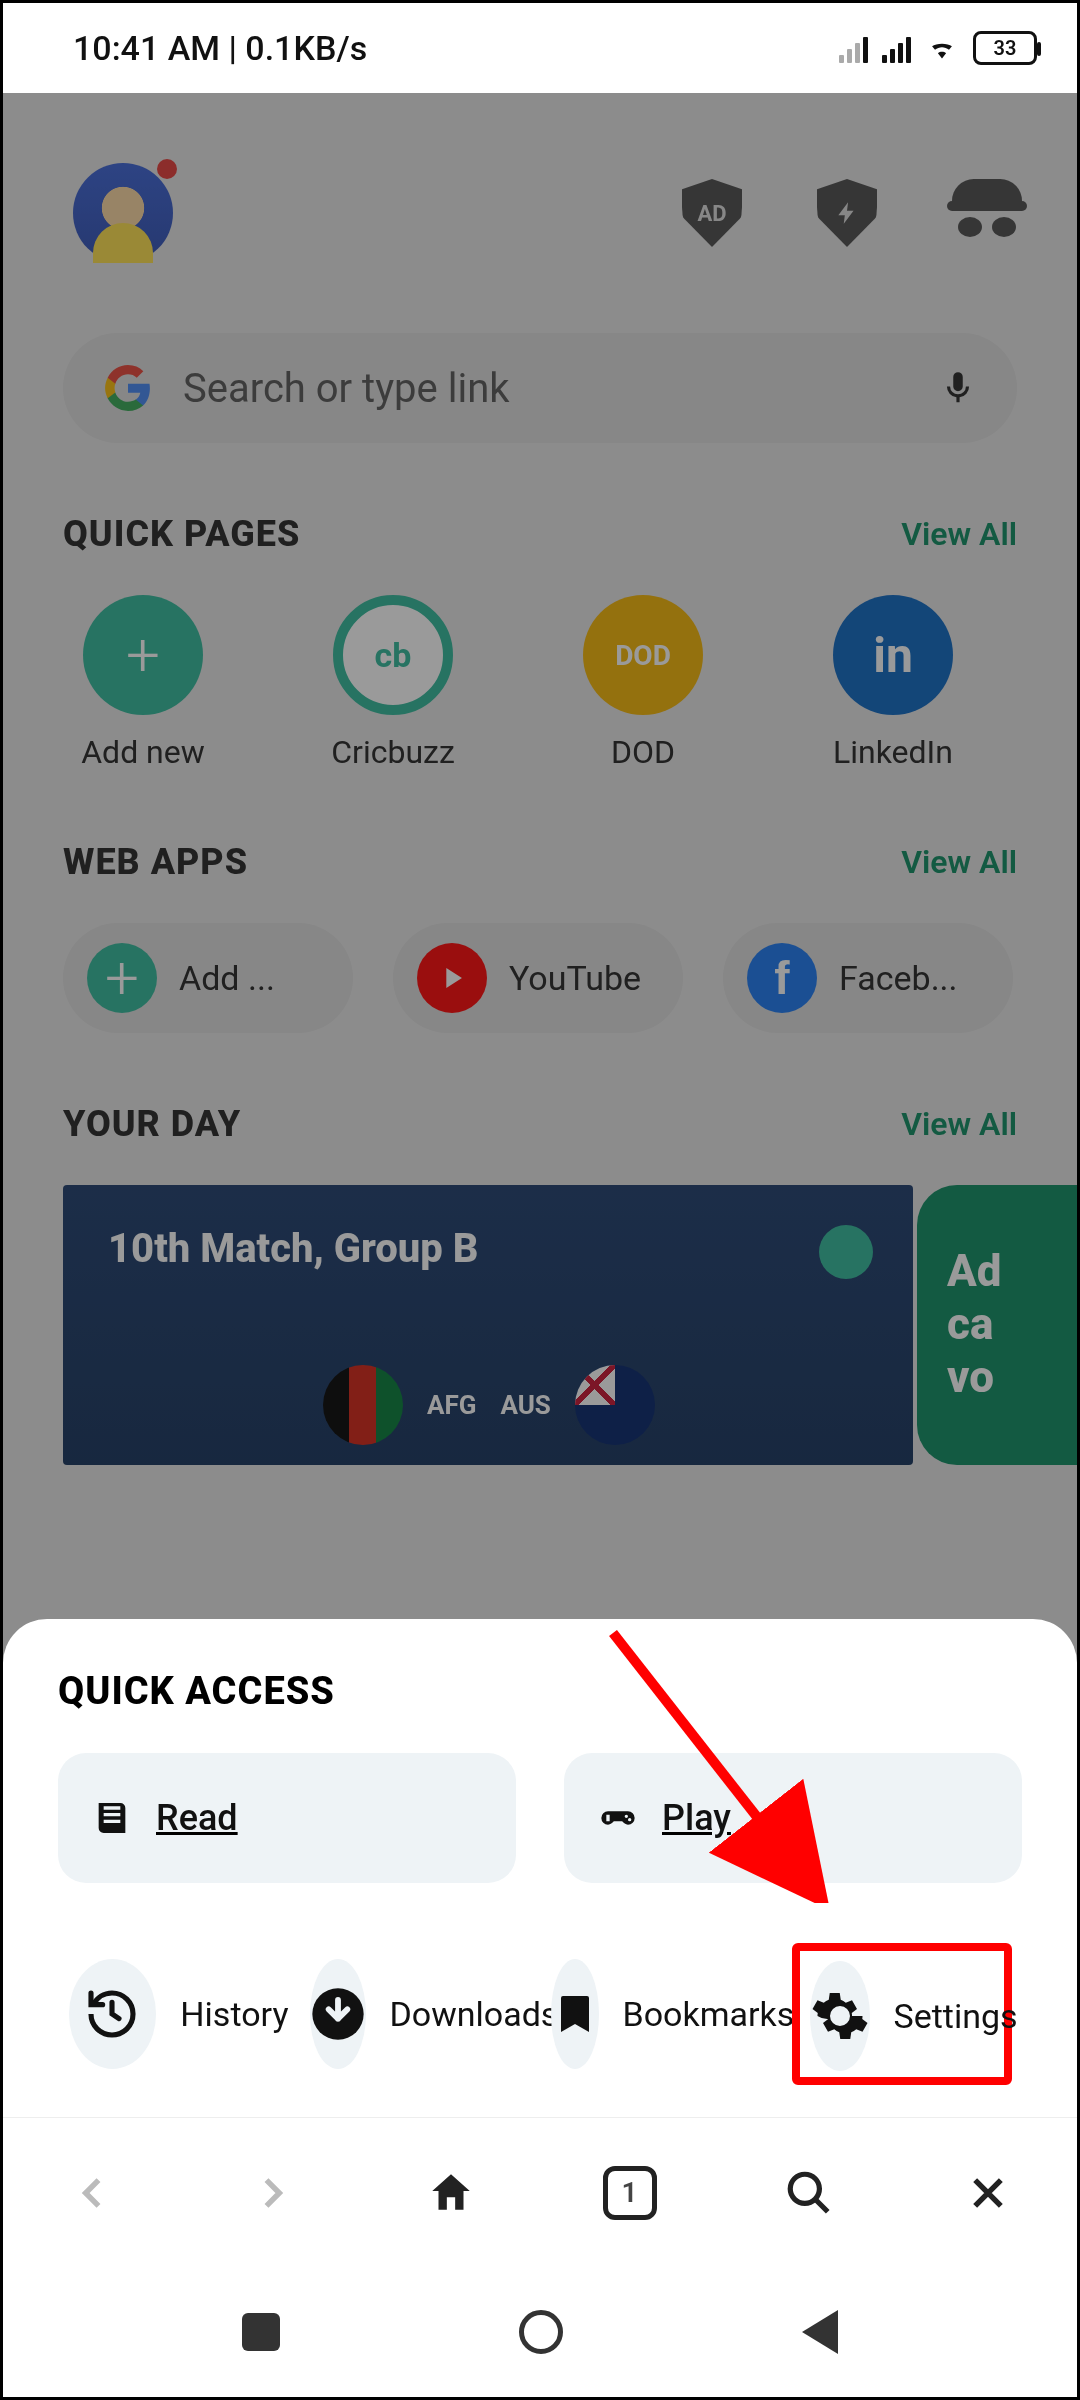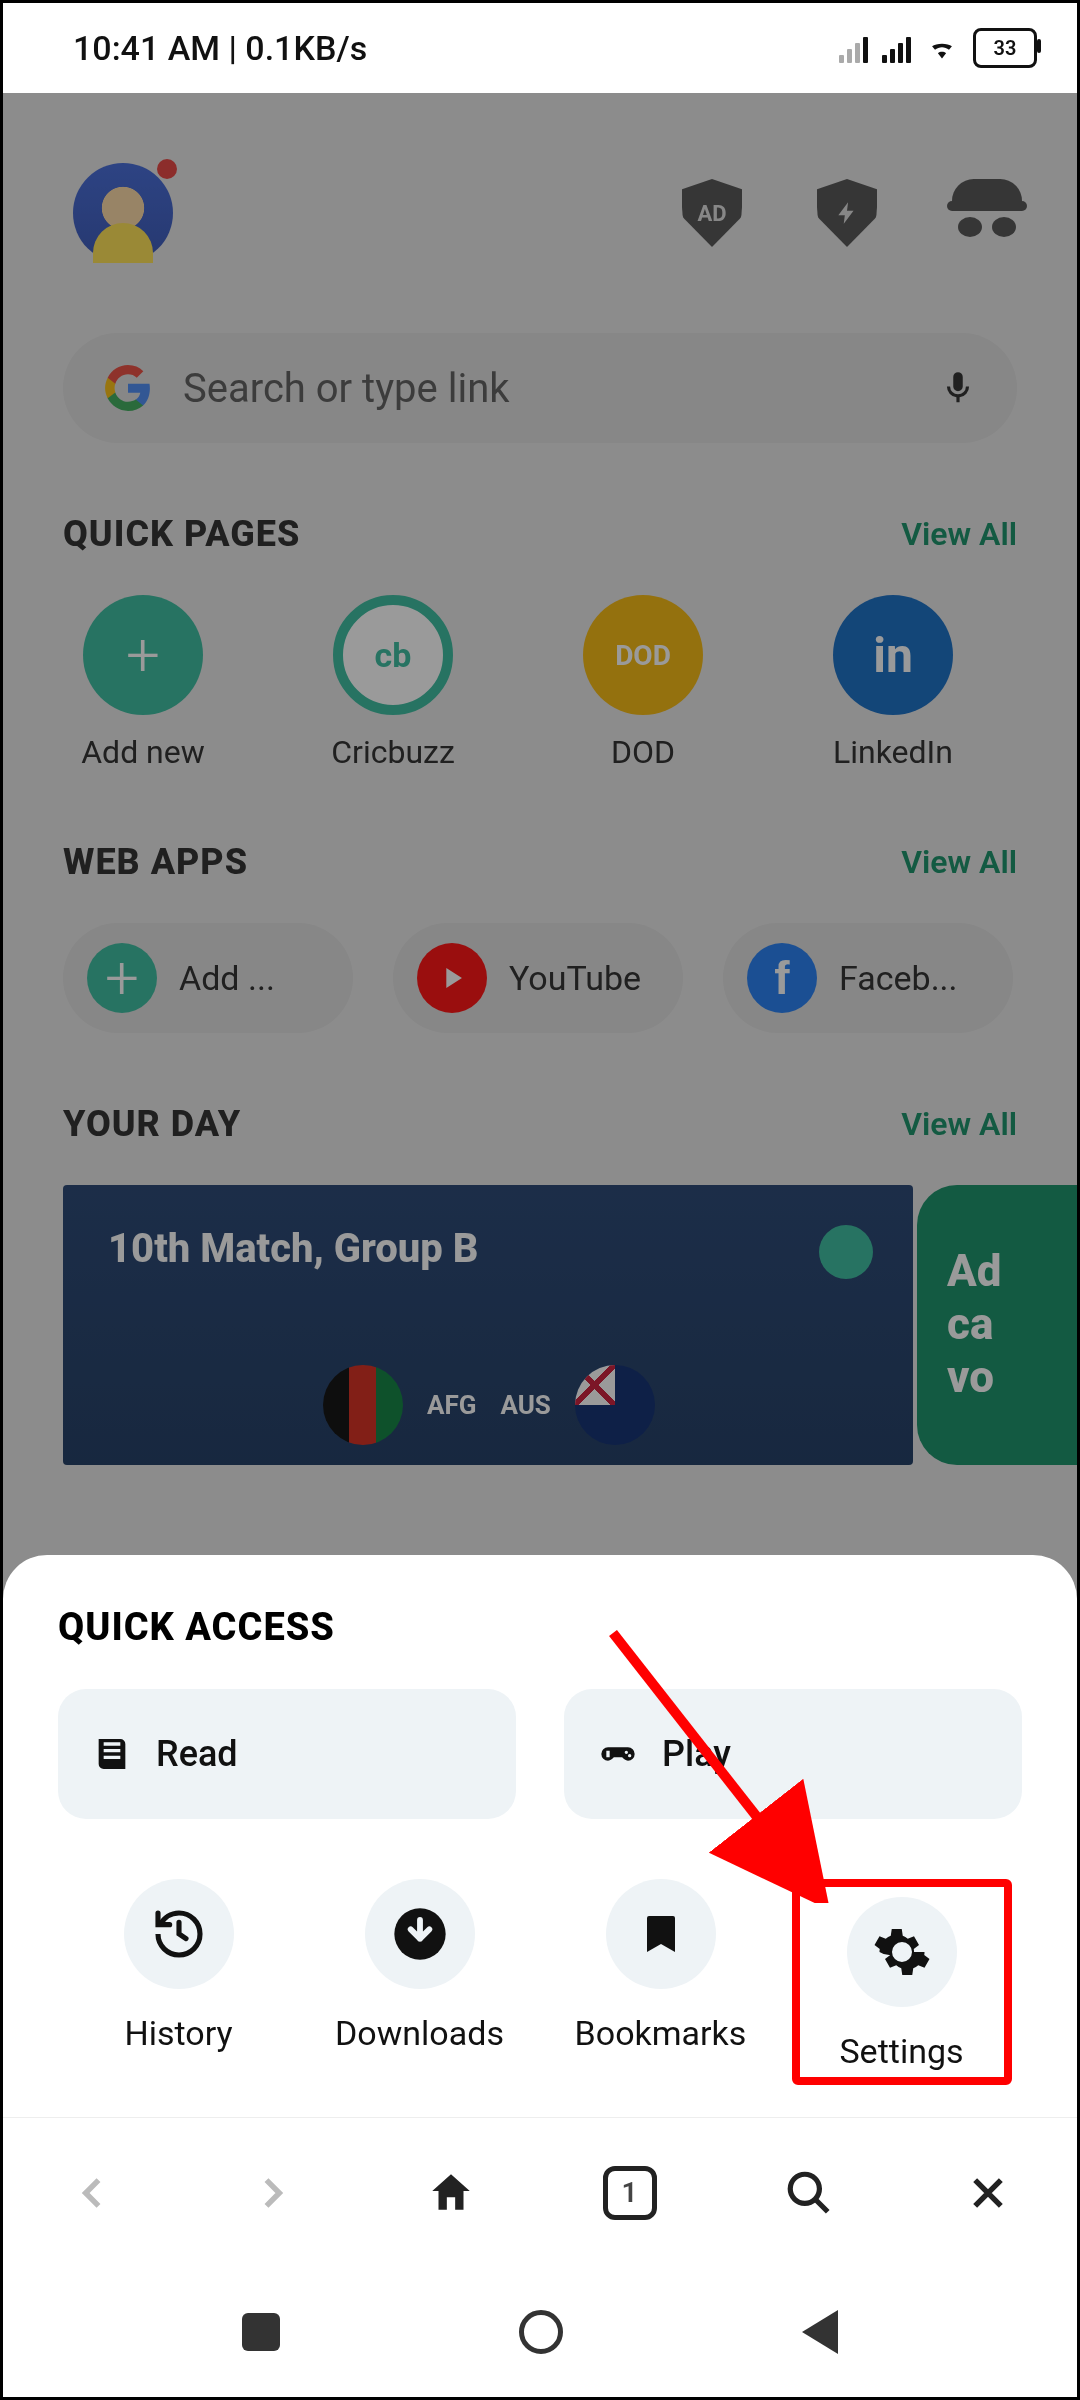--- a/index.html
+++ b/index.html
@@ -6,21 +6,21 @@
   html, body { width: 1080px; height: 2400px; background: #fff; overflow: hidden; }
   body { border: 3px solid #000; position: relative; }
 
   
   .status-bar { height: 90px; display:flex; align-items:center; justify-content:space-between; padding:0 40px 0 70px; font-size:34px; color:#111; font-weight:500; background:#fff; }
   .status-right { display:flex; align-items:center; gap:14px; }
   .sig { display:flex; align-items:flex-end; gap:3px; height:30px;}
   .sig span { width:5px; background:#aaa; border-radius:1px;}
   .sig span.on { background:#111;}
   .wifi-ic { width:34px; height:28px; }
-  .batt { width:64px; height:40px; border:3px solid #111; border-radius:8px; position:relative; font-size:20px; display:flex; align-items:center; justify-content:center; font-weight:600;}
+  .batt { width:64px; height:34px; border:3px solid #111; border-radius:8px; position:relative; font-size:20px; display:flex; align-items:center; justify-content:center; font-weight:600;}
   .batt::after{content:"";position:absolute;right:-7px;top:8px;width:4px;height:14px;background:#111;border-radius:2px;}
 
   
   .dim-wrap { position:absolute; top:90px; left:0; right:0; bottom:0; background:#e5e5e5;}
   .dim-overlay { position:absolute; inset:0; background:rgba(30,30,30,0.45); pointer-events:none; z-index:5;}
 
   .top-row { display:flex; align-items:center; justify-content:space-between; padding:70px 55px 30px 70px;}
   .avatar { width:100px; height:100px; border-radius:50%; background: radial-gradient(circle at 50% 45%, #fcd7a1 0 28%, transparent 29%), linear-gradient(#3a62d6,#2d4db3); position:relative;}
   .avatar::before{content:"";position:absolute;bottom:0;left:20px;right:20px;height:40px;background:#ffe04a;border-radius:30px 30px 0 0;}
   .avatar .dot{position:absolute;top:-4px;right:-4px;width:20px;height:20px;border-radius:50%;background:#e53935;}
@@ -67,26 +67,26 @@
   .flag{width:80px;height:80px;border-radius:50%;background:#888;display:inline-block;}
   .flag.afg{background:linear-gradient(to right,#000 33%,#d32011 33% 66%,#007a36 66%);} 
   .flag.aus{background:#012169;position:relative;overflow:hidden;}
   .flag.aus::before{content:"";position:absolute;top:0;left:0;width:40px;height:40px;background:linear-gradient(45deg,transparent 45%,#c8102e 45% 55%,transparent 55%),linear-gradient(-45deg,transparent 45%,#c8102e 45% 55%,transparent 55%),linear-gradient(#fff,#fff);background-blend-mode:normal;}
   .day-card2{position:absolute;right:-100px;top:0;width:200px;height:280px;border-radius:40px;background:#0a8a5f;color:#fff;padding:60px 0 0 30px;font-size:44px;font-weight:800;line-height:1.2;}
   .day-wrap{position:relative;}
 
   
   .sheet{position:absolute;left:0;right:0;bottom:272px;background:#fff;z-index:10;border-radius:44px 44px 0 0;padding:50px 55px 40px;}
   .qa-title{font-size:38px;font-weight:800;letter-spacing:1px;}
-  .qa-row{display:flex;gap:48px;margin-top:40px;}
+  .qa-row{display:flex;gap:48px;margin-top:40px;text-decoration:underline;}
   .qa-card{flex:1;height:130px;border-radius:28px;background:#eef3f6;display:flex;align-items:center;gap:24px;padding:0 34px;}
   .qa-card .ic{width:40px;height:40px;display:flex;align-items:center;justify-content:center;}
   .qa-label{font-size:36px;color:#111;font-weight:500;}
   .qa-grid{display:flex;justify-content:space-around;margin-top:60px;}
-  .qa-item{display:flex;flex-direction:column;align-items:center;gap:24px;width:220px;}
+  .qa-item{display:flex;flex-direction:row;align-items:center;gap:24px;width:220px;}
   .qa-circ{width:110px;height:110px;border-radius:50%;background:#eef3f6;display:flex;align-items:center;justify-content:center;}
   .qa-item-label{font-size:34px;color:#111;}
   .red-box{border:8px solid #ff0000;border-radius:6px;padding:10px 10px 6px;}
 
   
   .browser-bar{position:absolute;left:0;right:0;bottom:130px;height:150px;background:#fff;z-index:10;display:flex;align-items:center;justify-content:space-around;border-top:1px solid #eee;}
   .bb-btn{width:60px;height:60px;display:flex;align-items:center;justify-content:center;color:#444;}
   .tab-box{width:54px;height:54px;border:5px solid #222;border-radius:12px;display:flex;align-items:center;justify-content:center;font-size:28px;font-weight:600;}
 
   

